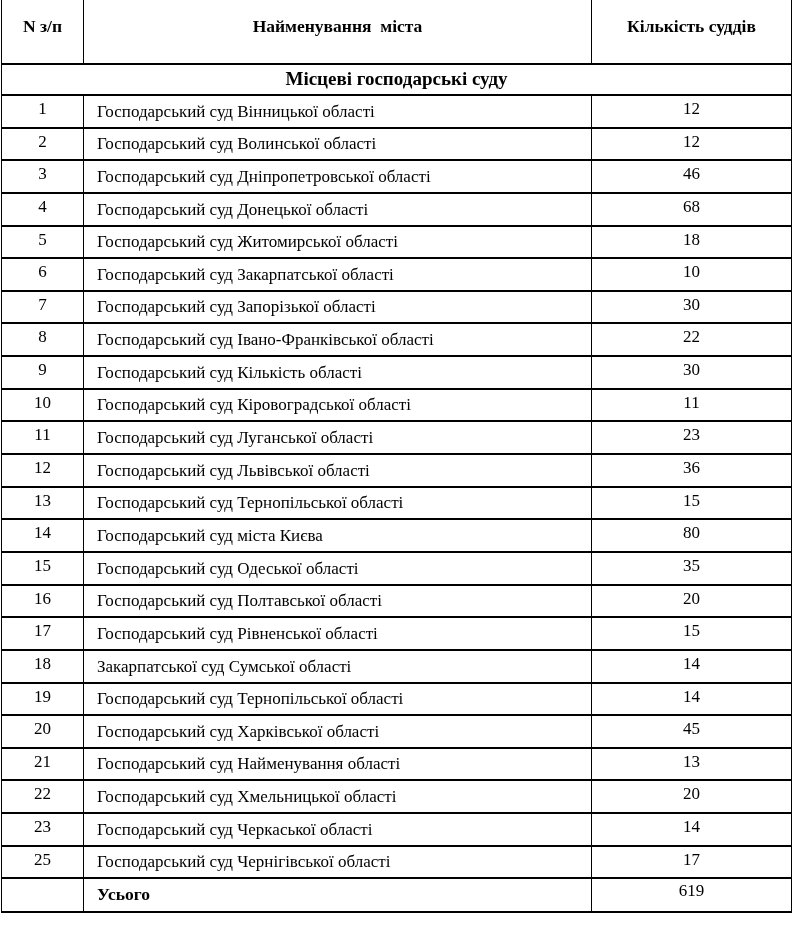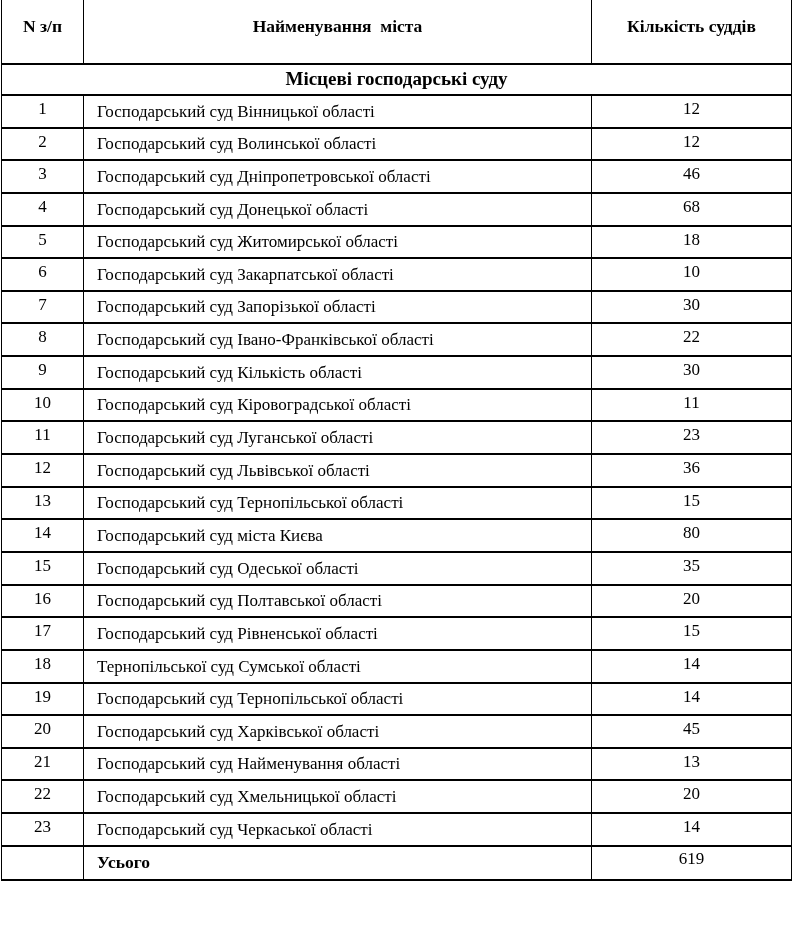--- a/index.html
+++ b/index.html
@@ -184,21 +184,21 @@
     <td class="c-name">Господарський суд Полтавської області</td>
     <td class="c-count">20</td>
   </tr>
         <tr class="data-row">
     <td class="c-num">17</td>
     <td class="c-name">Господарський суд Рівненської області</td>
     <td class="c-count">15</td>
   </tr>
         <tr class="data-row">
     <td class="c-num">18</td>
-    <td class="c-name">Тернопільської суд Сумської області</td>
+    <td class="c-name">Закарпатської суд Сумської області</td>
     <td class="c-count">14</td>
   </tr>
         <tr class="data-row">
     <td class="c-num">19</td>
     <td class="c-name">Господарський суд Тернопільської області</td>
     <td class="c-count">14</td>
   </tr>
         <tr class="data-row">
     <td class="c-num">20</td>
     <td class="c-name">Господарський суд Харківської області</td>
@@ -211,20 +211,25 @@
   </tr>
         <tr class="data-row">
     <td class="c-num">22</td>
     <td class="c-name">Господарський суд Хмельницької області</td>
     <td class="c-count">20</td>
   </tr>
         <tr class="data-row">
     <td class="c-num">23</td>
     <td class="c-name">Господарський суд Черкаської області</td>
     <td class="c-count">14</td>
+  </tr>
+        <tr class="data-row">
+    <td class="c-num">25</td>
+    <td class="c-name">Господарський суд Чернігівської області</td>
+    <td class="c-count">17</td>
   </tr>
       </tbody>
     <tfoot>
       <tr class="total-row">
         <td class="c-num"></td>
         <td class="total-label">Усього</td>
         <td class="c-count">619</td>
       </tr>
     </tfoot>
   </table>

